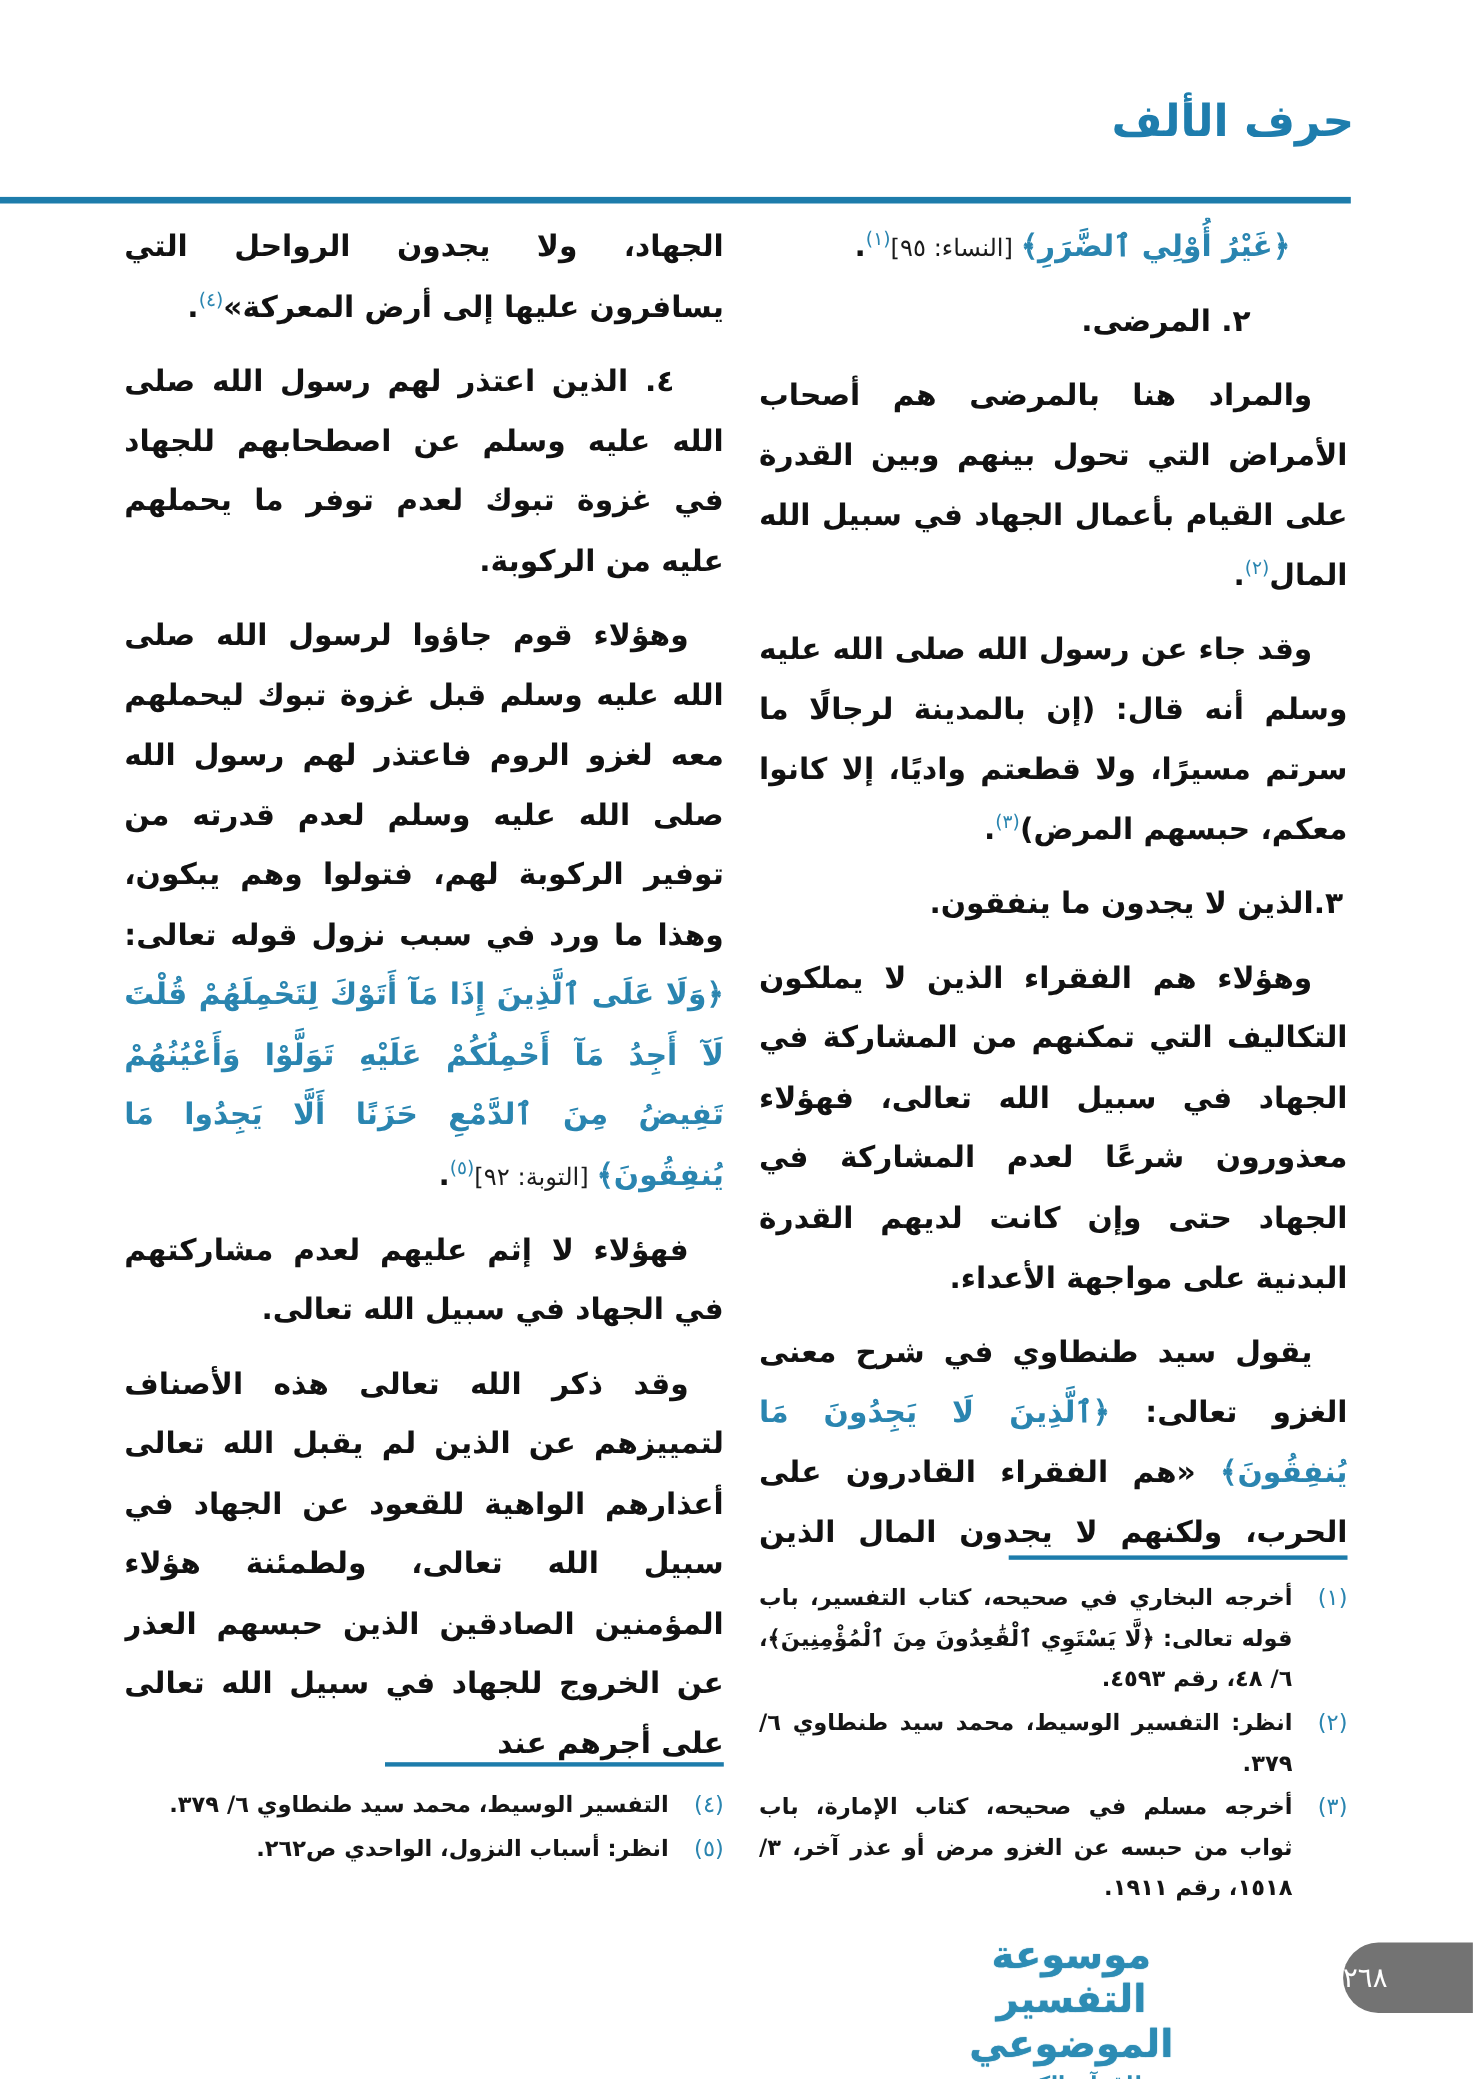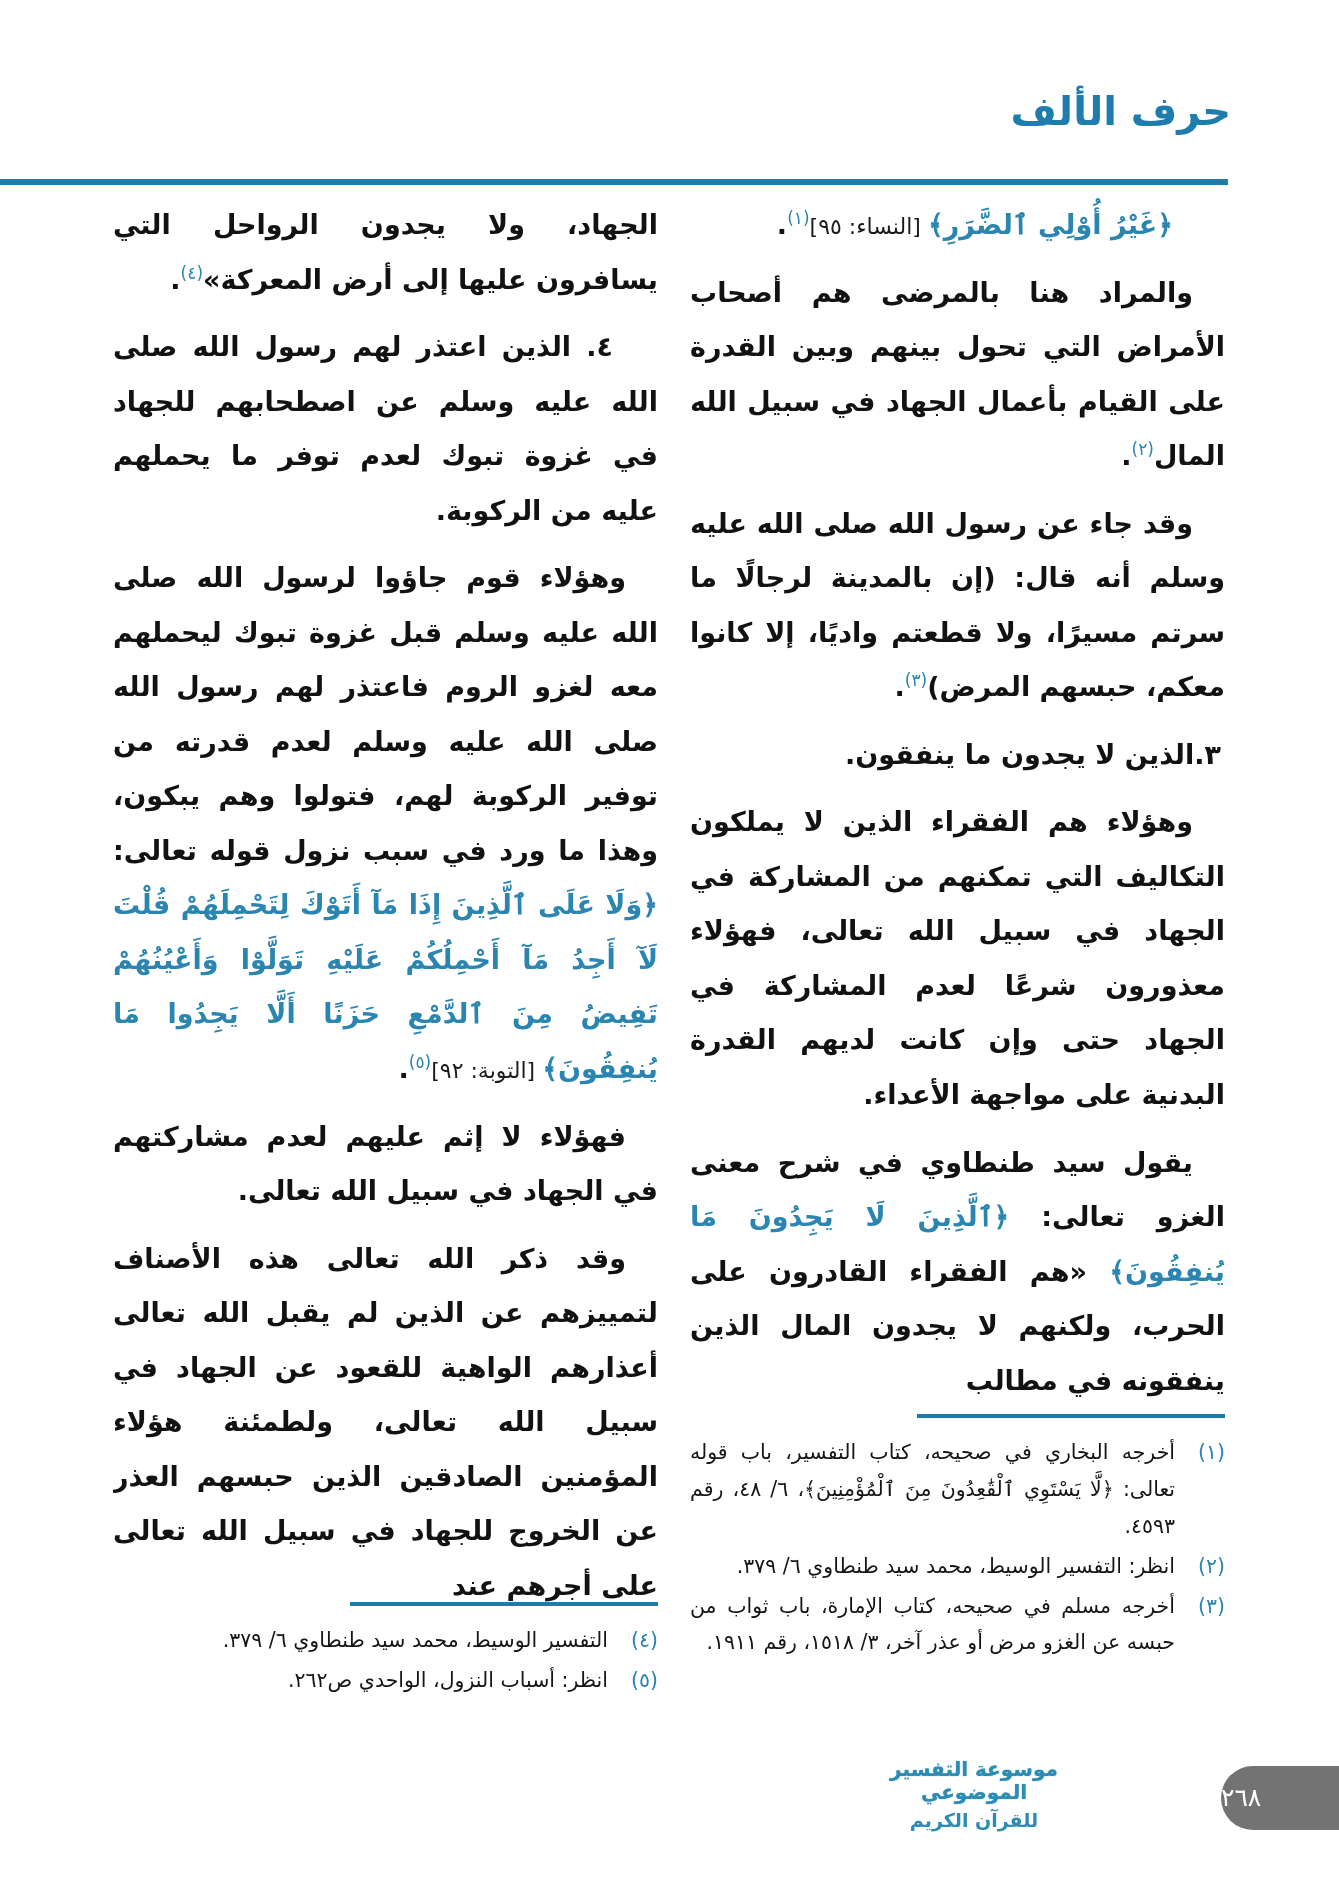--- a/index.html
+++ b/index.html
@@ -30,42 +30,43 @@
   .quran{color:#2a85b0;font-weight:700;}
   .ref{font-weight:400;font-size:22px;color:#1b1b1b;}
   .fnref{color:#2a85b0;font-size:17px;vertical-align:super;font-weight:400;line-height:0;}
   
   .fn-group{position:absolute;direction:rtl;font-size:20.5px;line-height:1.8;font-weight:400;color:#151515;}
   .right-fn{top:1414px;right:114px;width:535px;}
   .left-fn{top:1602px;left:113px;width:545px;}
   .fn-sep{height:4px;background:#1d7cab;width:308px;margin:0 0 16px auto;margin-right:0;margin-left:auto;}
   .fn-item{display:flex;gap:8px;margin-bottom:3px;}
   .fn-num{color:#2a85b0;flex:0 0 42px;white-space:nowrap;}
-  .fn-text{flex:1;text-align:justify;}
+  .fn-text{flex:1;text-align:justify;font-weight:bold;}
   
   .logo{position:absolute;top:1758px;left:846px;width:256px;text-align:center;color:#2d8cb4;direction:rtl;}
-  .logo-title{font-size:20px;font-weight:700;line-height:1.15;text-shadow:0 0 1px #2d8cb4;}
+  .logo-title{font-size:35px;font-weight:700;line-height:1.15;text-shadow:0 0 1px #2d8cb4;}
   .logo-sub{font-size:19px;font-weight:700;margin-top:5px;}
   .page-pill{
     position:absolute;top:1766px;right:0;width:118px;height:64px;background:#737373;
     border-radius:34px 0 0 34px;color:#ffffff;font-size:25px;line-height:64px;text-align:left;
     font-weight:400;
   }
 </style>
 </head>
 <body>
 
 <div class="page">
 
   <div class="header-title">حرف الألف</div>
   <div class="header-rule"></div>
 
   <div class="col right-col">
     <p class="verse-top"><span class="quran">﴿غَيْرُ أُوْلِي ٱلضَّرَرِ﴾</span><span class="ref"> [النساء: ٩٥]</span><sup class="fnref">(١)</sup><span>.</span></p>
 
+    <p class="hd2">٢. المرضى.</p>
 
     <p class="para"><span>والمراد هنا بالمرضى هم أصحاب الأمراض التي تحول بينهم وبين القدرة على القيام بأعمال الجهاد في سبيل الله المال</span><sup class="fnref">(٢)</sup><span>.</span></p>
 
     <p class="para"><span>وقد جاء عن رسول الله  صلى الله عليه وسلم أنه قال: </span><span>(إن بالمدينة لرجالًا ما سرتم مسيرًا، ولا قطعتم واديًا، إلا كانوا معكم، حبسهم المرض)</span><sup class="fnref">(٣)</sup><span>.</span></p>
 
     <p class="hd3">٣.الذين لا يجدون ما ينفقون.</p>
 
     <p class="para">وهؤلاء هم الفقراء الذين لا يملكون التكاليف التي تمكنهم من المشاركة في الجهاد في سبيل الله تعالى، فهؤلاء معذورون شرعًا لعدم المشاركة في الجهاد حتى وإن كانت لديهم القدرة البدنية على مواجهة الأعداء.</p>
 
     <p class="para"><span>يقول سيد طنطاوي في شرح معنى الغزو تعالى: </span><span class="quran">﴿ٱلَّذِينَ لَا يَجِدُونَ مَا يُنفِقُونَ﴾</span><span> «هم الفقراء القادرون على الحرب، ولكنهم لا يجدون المال الذين ينفقونه في مطالب</span></p>

